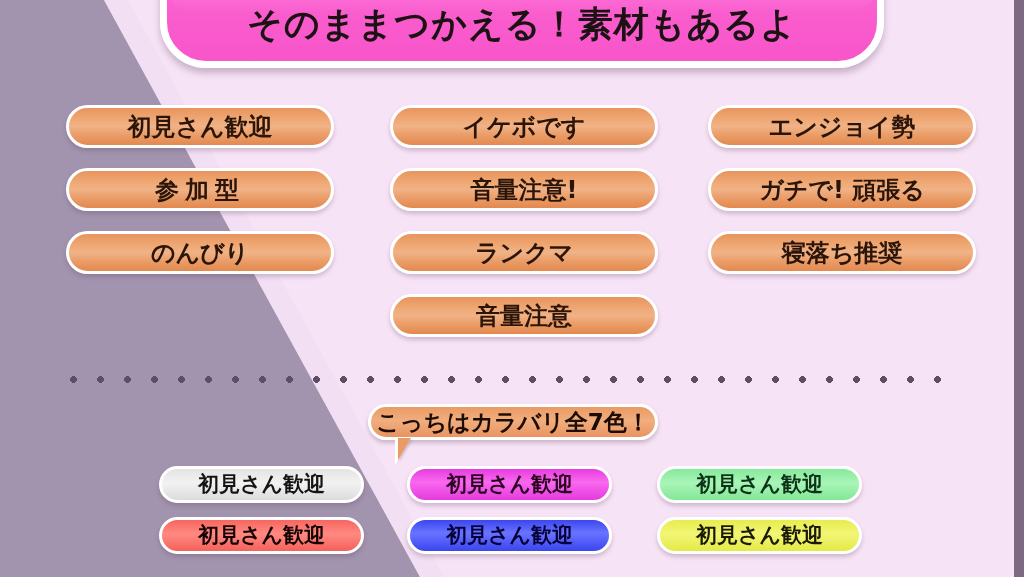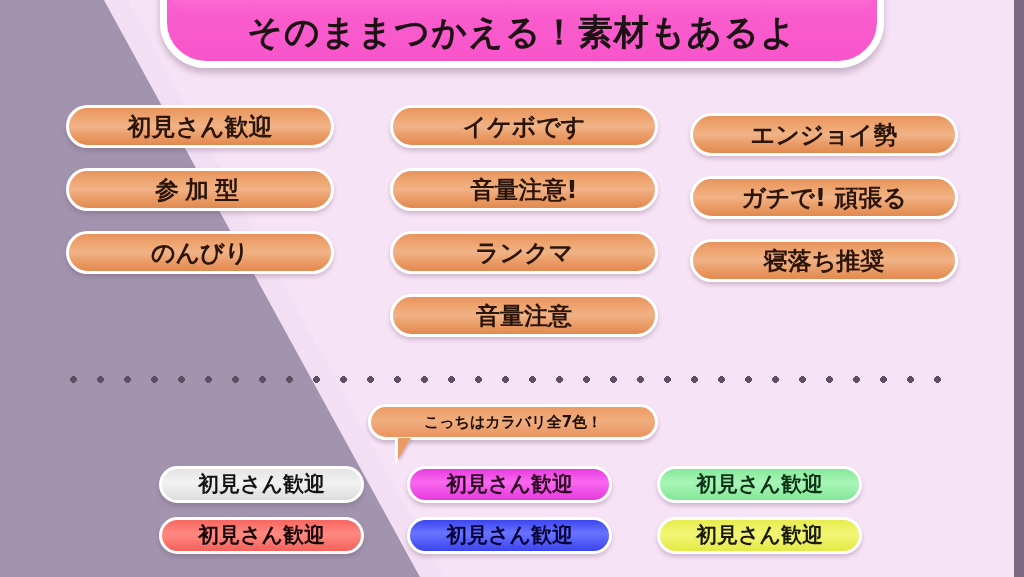--- a/index.html
+++ b/index.html
@@ -46,29 +46,29 @@
   }
   .banner-sheen{
     position:absolute;left:0;right:0;top:0;height:52%;
     background:linear-gradient(180deg,rgba(255,255,255,.22),rgba(255,255,255,0));
     border-radius:0 0 30px 30px;pointer-events:none;
   }
   .banner-text{
     position:relative;
     font-size:35px;font-weight:bold;color:#1c1113;
     letter-spacing:1px;line-height:1;
-    padding-bottom:11px;white-space:nowrap;
+    padding-bottom:19px;white-space:nowrap;
   }
 
   
   .pill-grid{position:absolute;left:0;top:105px;width:1024px;}
   .pill-col{position:absolute;top:0;}
   .col-1{left:66px;width:268px;}
   .col-2{left:390px;width:268px;}
-  .col-3{left:690px;width:268px;margin-top:8px;}
+  .col-3{left:708px;width:268px;}
 
   .pill{
     position:relative;box-sizing:border-box;
     height:43px;margin-bottom:20px;
     border:3px solid #ffffff;border-radius:24px;
     background:linear-gradient(180deg,#e8945e 0%,#efa873 30%,#f0b287 50%,#eb9e69 72%,#e2894f 100%);
     box-shadow:0 3px 4px rgba(90,60,90,.25);
     display:flex;align-items:center;justify-content:center;
   }
   .pill-label{
@@ -86,21 +86,21 @@
 
   
   .bubble{
     position:absolute;left:368px;top:404px;width:290px;height:36px;
     box-sizing:border-box;
     background:linear-gradient(180deg,#eb9a63 0%,#f0ae7f 45%,#e99460 100%);
     border:3px solid #ffffff;border-radius:18px;
     box-shadow:0 3px 4px rgba(90,60,90,.28);
     display:flex;align-items:center;justify-content:center;
   }
-  .bubble-text{font-size:15px;font-weight:bold;color:#1d0c04;white-space:nowrap;line-height:1;}
+  .bubble-text{font-size:23px;font-weight:bold;color:#1d0c04;white-space:nowrap;line-height:1;}
   .bubble-tail{
     position:absolute;left:27px;top:31px;width:0;height:0;
     border-left:13px solid #ea9a64;
     border-right:9px solid transparent;
     border-bottom:22px solid transparent;
     filter:drop-shadow(1px 2px 1px rgba(90,60,90,.25));
   }
   .bubble-tail-w{
     position:absolute;left:24px;top:30px;width:0;height:0;
     border-left:17px solid #ffffff;

